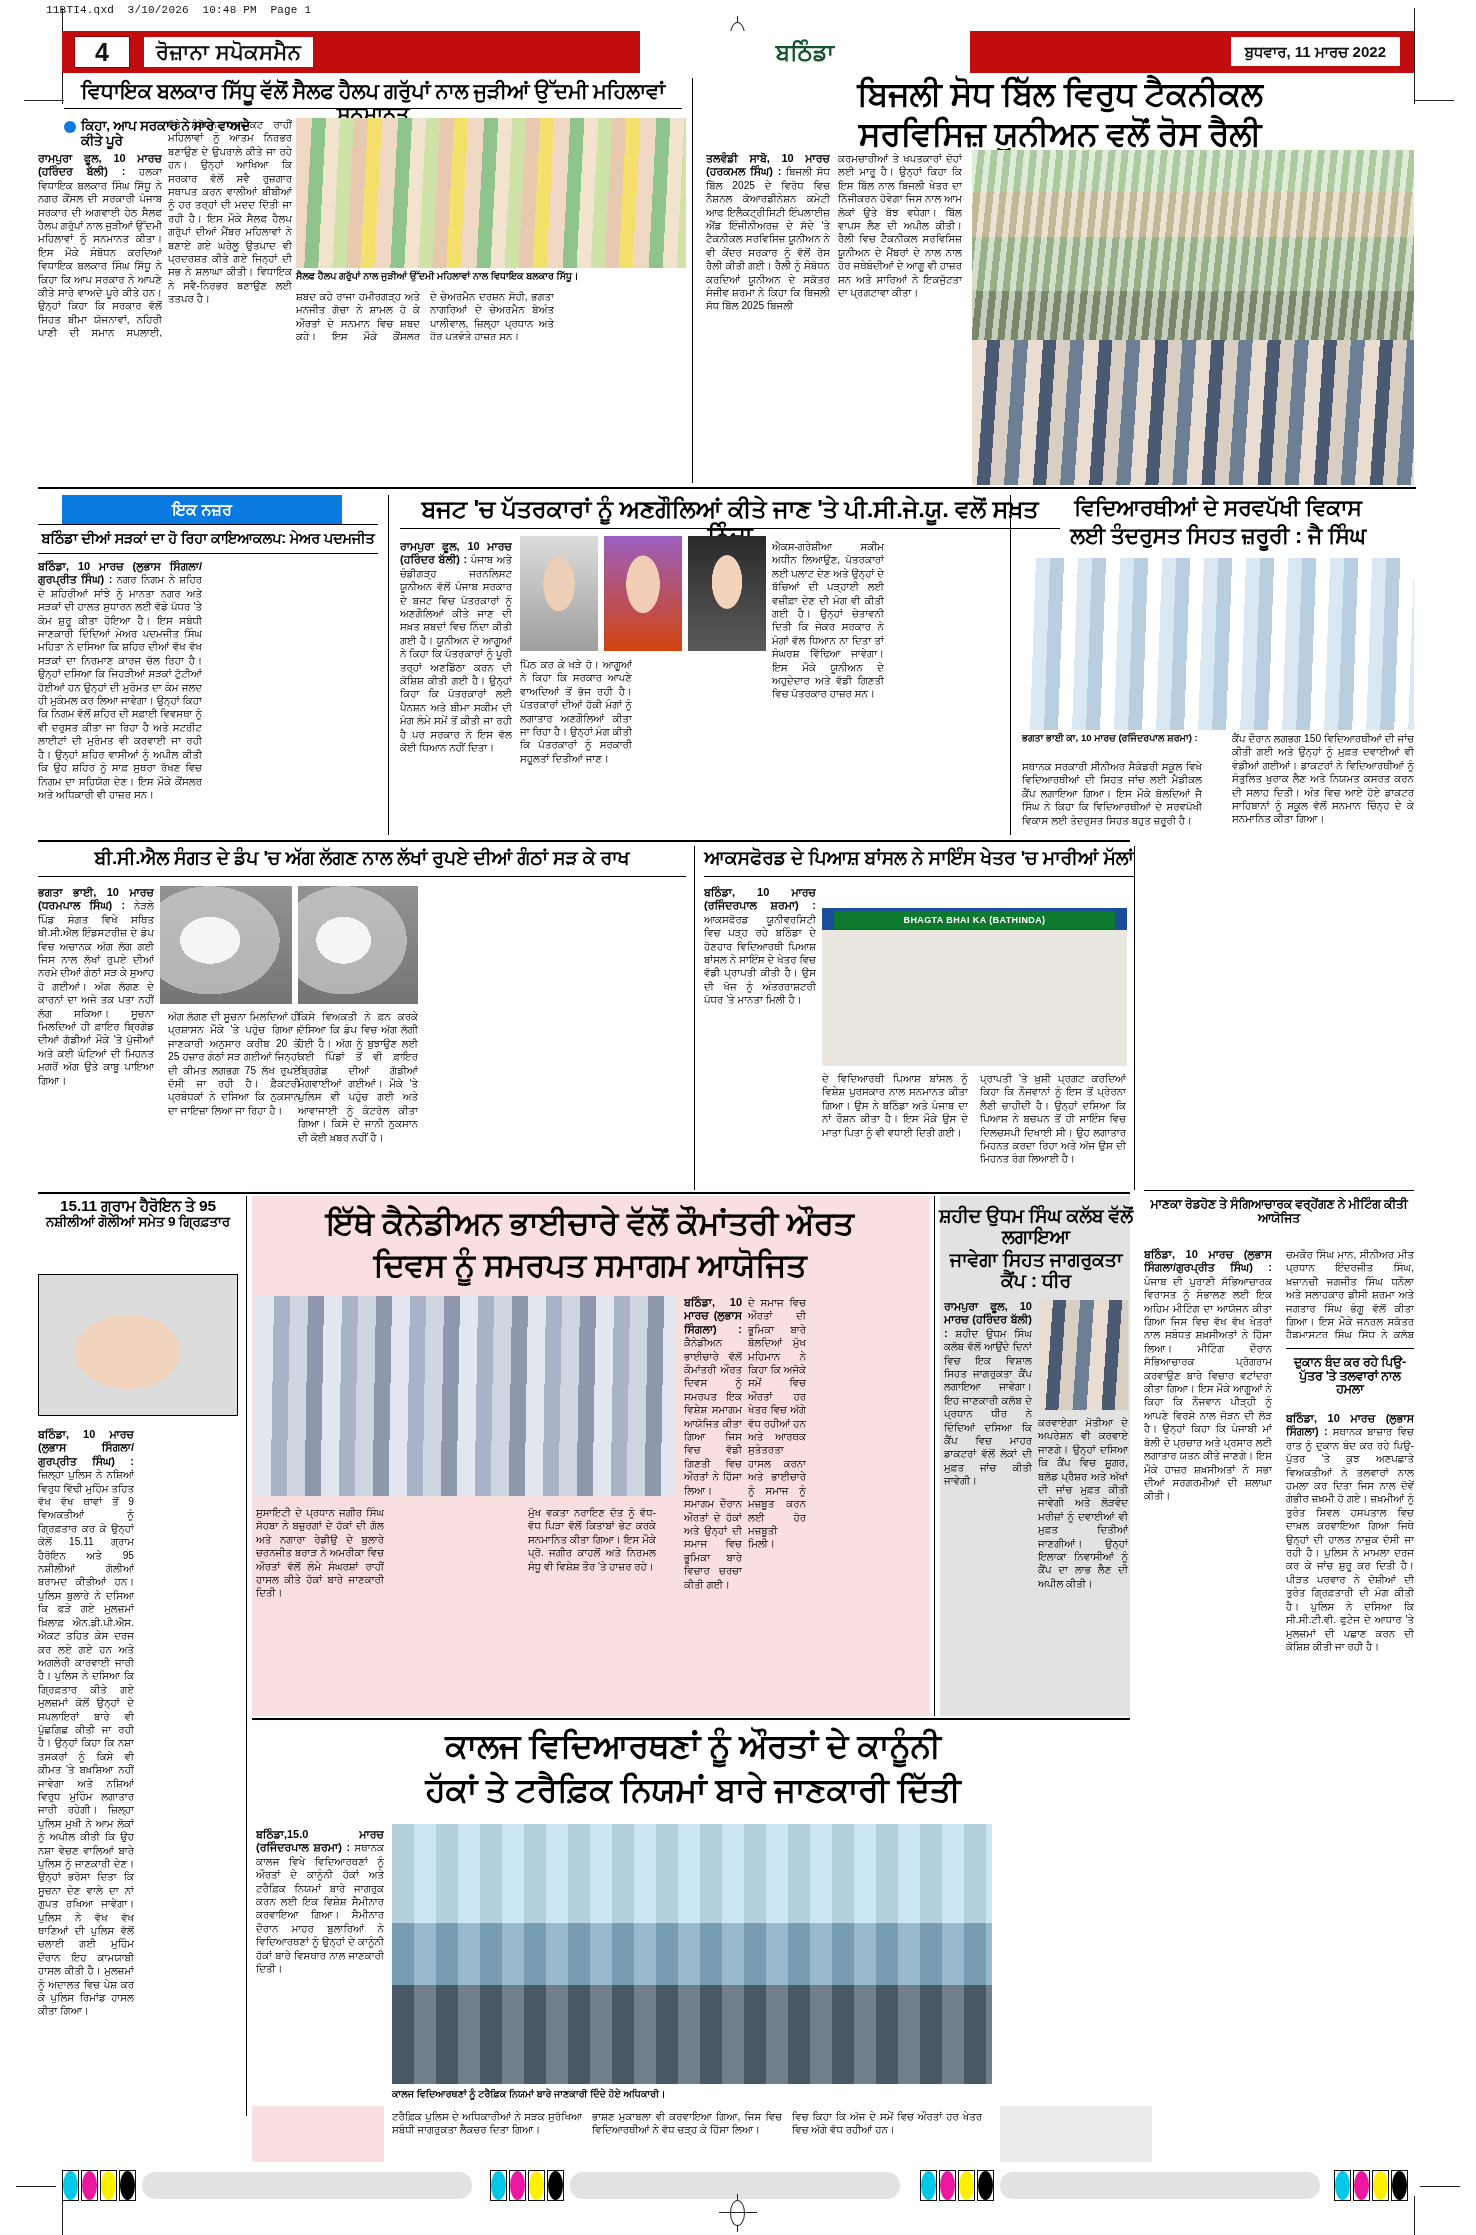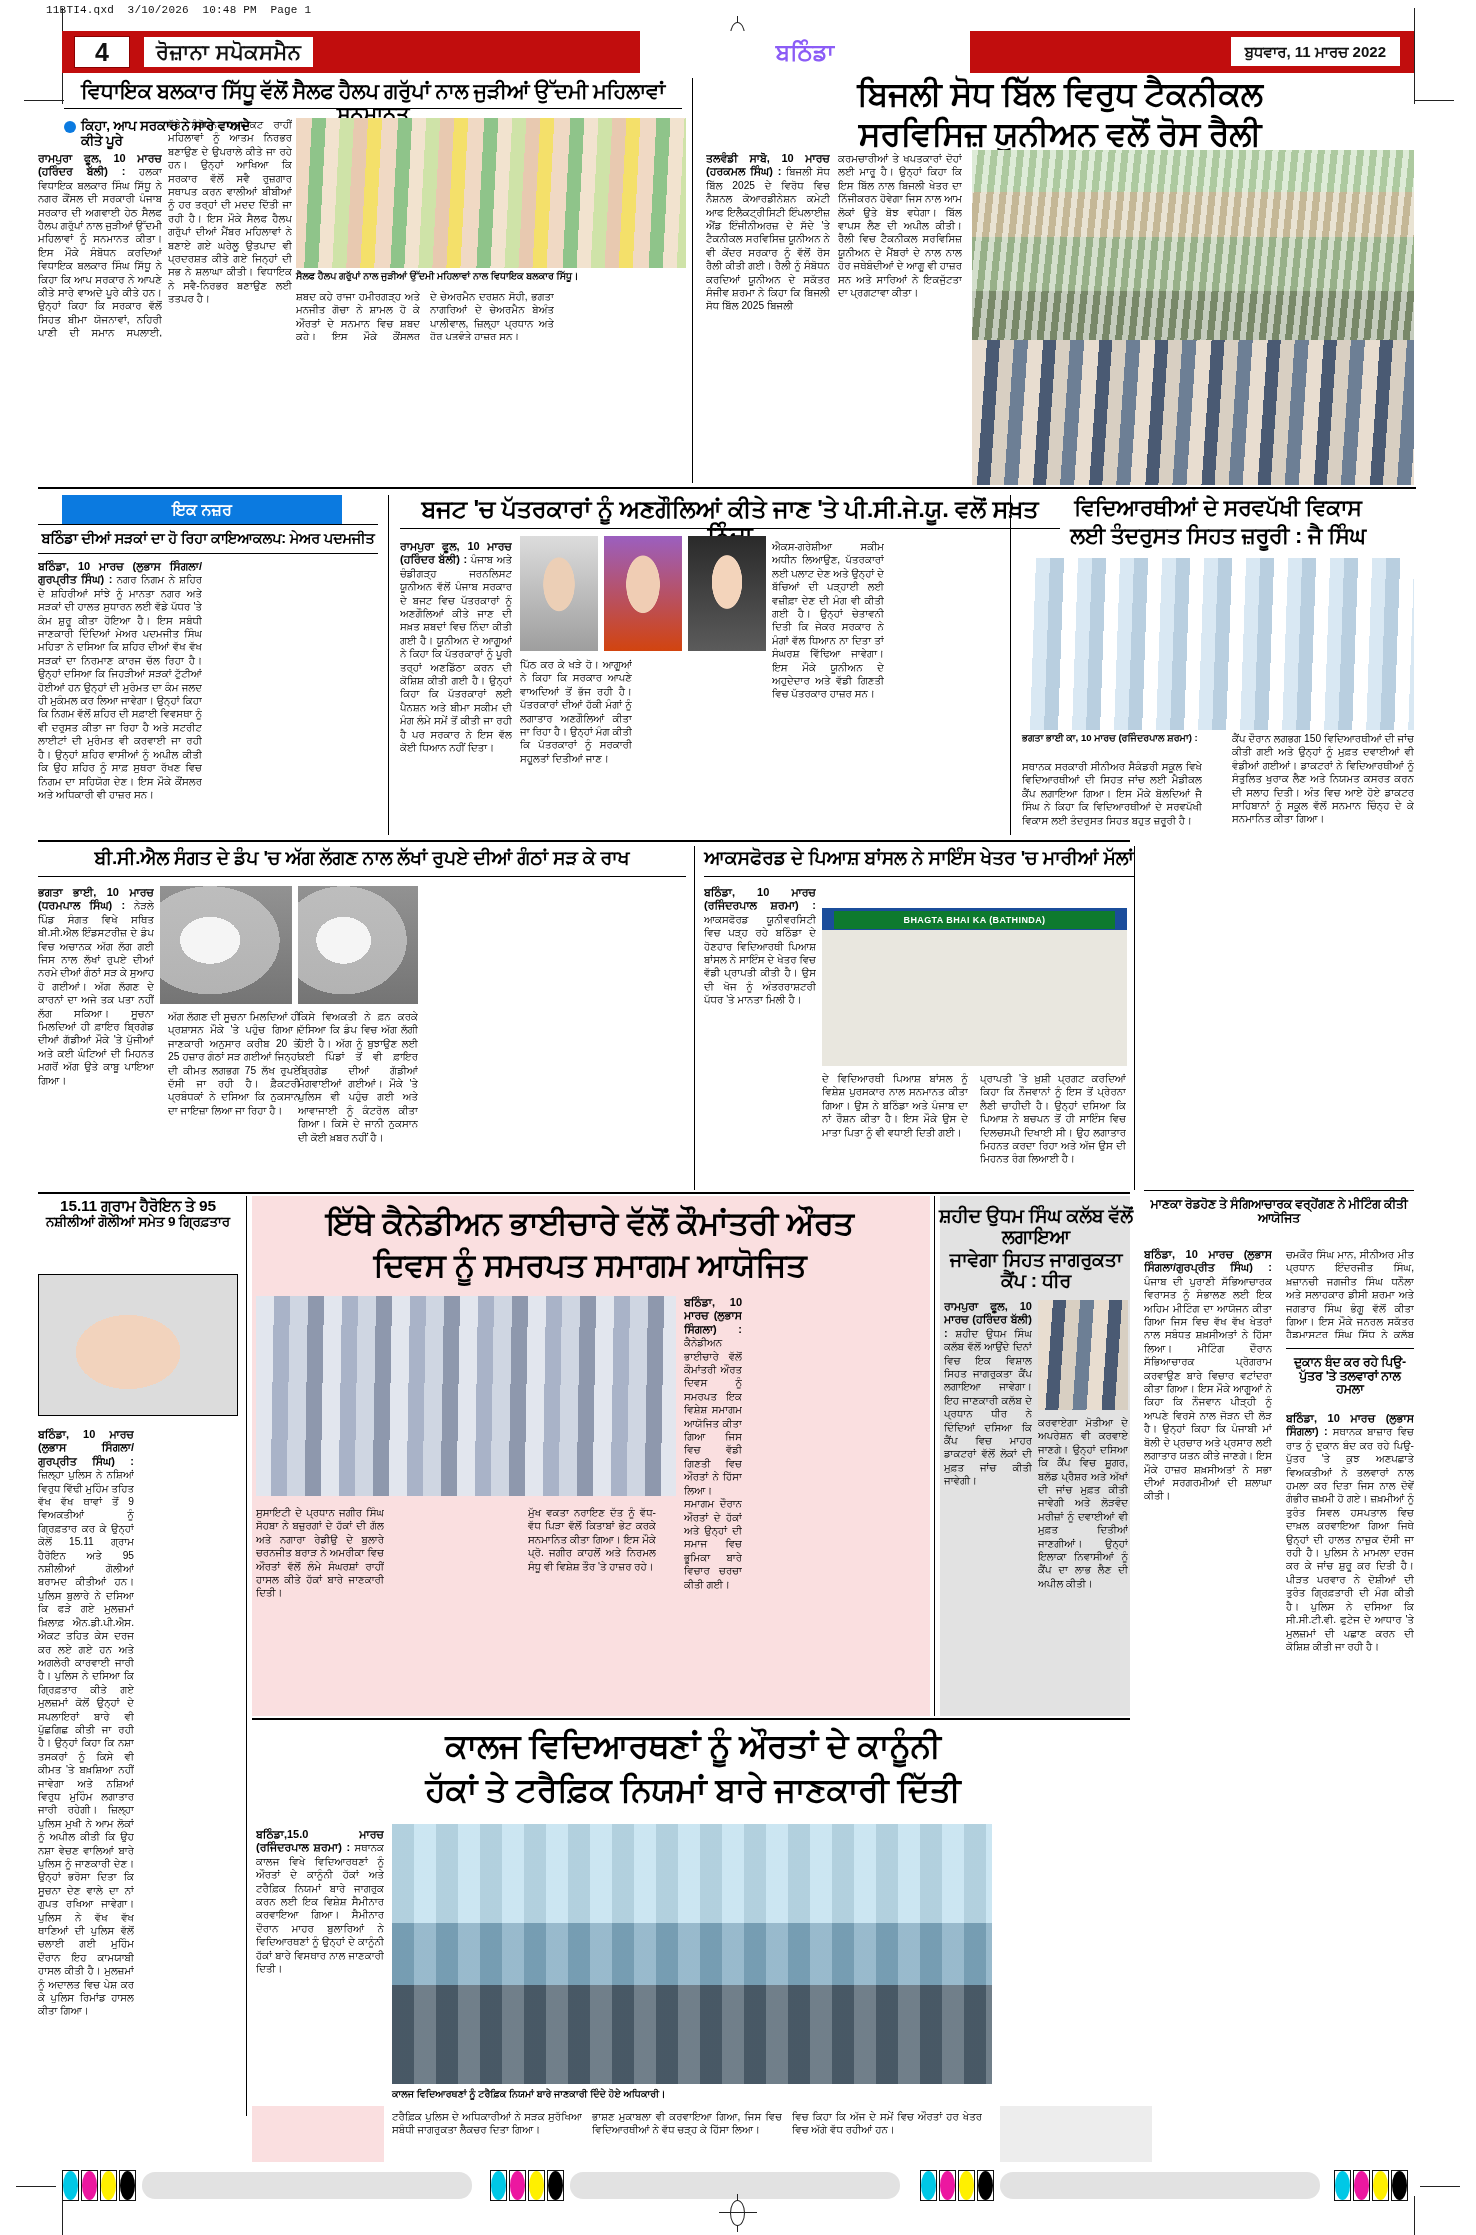--- a/index.html
+++ b/index.html
@@ -41,21 +41,21 @@
   .masthead {
     position: absolute; left: 62px; top: 31px;
     width: 1352px; height: 42px;
     background: #c10d0d;
     display: flex; align-items: center;
   }
   .mast-center {
     position: absolute; left: 578px; top: 0; width: 330px; height: 42px;
     background: #fff; display: flex; align-items: center; justify-content: center;
   }
-  .mast-center span { font-size: 23px; font-weight: bold; color: #8b5cf6; }
+  .mast-center span { font-size: 23px; font-weight: bold; color: #14532d; }
   .page-num {
     margin-left: 12px; width: 56px; height: 32px; background: #fff;
     border: 1px solid #8a0000;
     display: flex; align-items: center; justify-content: center;
     font-size: 25px; font-weight: bold; color: #111;
   }
   .brand {
     margin-left: 14px; height: 30px; background: #fff; padding: 0 12px;
     display: flex; align-items: center;
     font-size: 21px; font-weight: bold; color: #111; letter-spacing: .5px;
@@ -395,20 +395,21 @@
   <div class="hl" style="position:absolute; left:256px; top:1248px; width:668px; font-size:32px;">ਦਿਵਸ ਨੂੰ ਸਮਰਪਤ ਸਮਾਗਮ ਆਯੋਜਿਤ</div>
 
   <div class="photo" style="left:256px; top:1296px; width:420px; height:200px;">
     <div class="ph-indoor"></div>
   </div>
 
   <div class="body-col" style="position:absolute; left:684px; top:1296px; width:58px; height:410px;">
     <b class="kicker">ਬਠਿੰਡਾ, 10 ਮਾਰਚ (ਲੁਭਾਸ ਸਿੰਗਲਾ) :</b>
     <span>ਕੈਨੇਡੀਅਨ ਭਾਈਚਾਰੇ ਵੱਲੋਂ ਕੌਮਾਂਤਰੀ ਔਰਤ ਦਿਵਸ ਨੂੰ ਸਮਰਪਤ ਇਕ ਵਿਸ਼ੇਸ਼ ਸਮਾਗਮ ਆਯੋਜਿਤ ਕੀਤਾ ਗਿਆ ਜਿਸ ਵਿਚ ਵੱਡੀ ਗਿਣਤੀ ਵਿਚ ਔਰਤਾਂ ਨੇ ਹਿੱਸਾ ਲਿਆ। ਸਮਾਗਮ ਦੌਰਾਨ ਔਰਤਾਂ ਦੇ ਹੱਕਾਂ ਅਤੇ ਉਨ੍ਹਾਂ ਦੀ ਸਮਾਜ ਵਿਚ ਭੂਮਿਕਾ ਬਾਰੇ ਵਿਚਾਰ ਚਰਚਾ ਕੀਤੀ ਗਈ।</span>
   </div>
+  <div class="body-col" style="position:absolute; left:748px; top:1296px; width:58px; height:410px;">ਦੇ ਸਮਾਜ ਵਿਚ ਔਰਤਾਂ ਦੀ ਭੂਮਿਕਾ ਬਾਰੇ ਬੋਲਦਿਆਂ ਮੁੱਖ ਮਹਿਮਾਨ ਨੇ ਕਿਹਾ ਕਿ ਅਜੋਕੇ ਸਮੇਂ ਵਿਚ ਔਰਤਾਂ ਹਰ ਖੇਤਰ ਵਿਚ ਅੱਗੇ ਵੱਧ ਰਹੀਆਂ ਹਨ ਅਤੇ ਆਰਥਕ ਸੁਤੰਤਰਤਾ ਹਾਸਲ ਕਰਨਾ ਅਤੇ ਭਾਈਚਾਰੇ ਨੂੰ ਸਮਾਜ ਨੂੰ ਮਜ਼ਬੂਤ ਕਰਨ ਲਈ ਹੋਰ ਮਜ਼ਬੂਤੀ ਮਿਲੀ।</div>
   <div class="body-col" style="position:absolute; left:812px; top:1296px; width:58px; height:410px;"></div>
   <div class="body-col" style="position:absolute; left:876px; top:1296px; width:52px; height:410px;"></div>
   <div class="body-col" style="position:absolute; left:256px; top:1506px; width:128px; height:200px;">ਸੁਸਾਇਟੀ ਦੇ ਪ੍ਰਧਾਨ ਜਗੀਰ ਸਿੰਘ ਸੋਹਬਾ ਨੇ ਬਜ਼ੁਰਗਾਂ ਦੇ ਹੱਕਾਂ ਦੀ ਗੱਲ ਅਤੇ ਨਗਾਰਾ ਰੇਡੀਉ ਦੇ ਬੁਲਾਰੇ ਚਰਨਜੀਤ ਬਰਾੜ ਨੇ ਅਮਰੀਕਾ ਵਿਚ ਔਰਤਾਂ ਵੱਲੋਂ ਲੰਮੇ ਸੰਘਰਸ਼ਾਂ ਰਾਹੀਂ ਹਾਸਲ ਕੀਤੇ ਹੱਕਾਂ ਬਾਰੇ ਜਾਣਕਾਰੀ ਦਿਤੀ।</div>
   <div class="body-col" style="position:absolute; left:392px; top:1506px; width:128px; height:200px;"></div>
   <div class="body-col" style="position:absolute; left:528px; top:1506px; width:128px; height:200px;">ਮੁੱਖ ਵਕਤਾ ਨਰਾਇਣ ਦੱਤ ਨੂੰ ਵੱਧ-ਵੱਧ ਪਿੜਾ ਵੱਲੋਂ ਕਿਤਾਬਾਂ ਭੇਟ ਕਰਕੇ ਸਨਮਾਨਿਤ ਕੀਤਾ ਗਿਆ। ਇਸ ਮੌਕੇ ਪ੍ਰੋ. ਜਗੀਰ ਕਾਹਲੋਂ ਅਤੇ ਨਿਰਮਲ ਸੰਧੂ ਵੀ ਵਿਸ਼ੇਸ਼ ਤੌਰ 'ਤੇ ਹਾਜ਼ਰ ਰਹੇ।</div>
 
   <div class="rule-v" style="left:934px; top:1196px; height:520px;"></div>
 
   <div class="tint-gray" style="left:940px; top:1196px; width:190px; height:520px;"></div>
   <div class="hl" style="position:absolute; left:938px; top:1206px; width:196px; font-size:19px;">ਸ਼ਹੀਦ ਉਧਮ ਸਿੰਘ ਕਲੱਬ ਵੱਲੋਂ ਲਗਾਇਆ</div>

